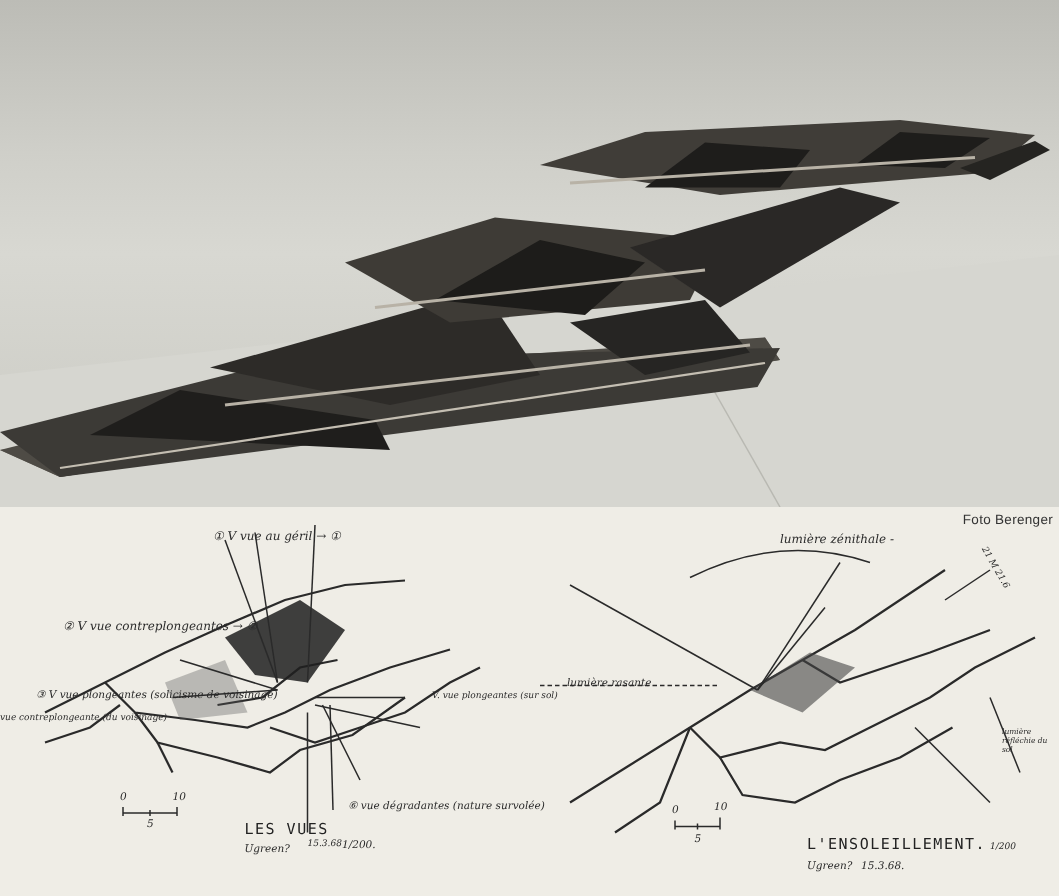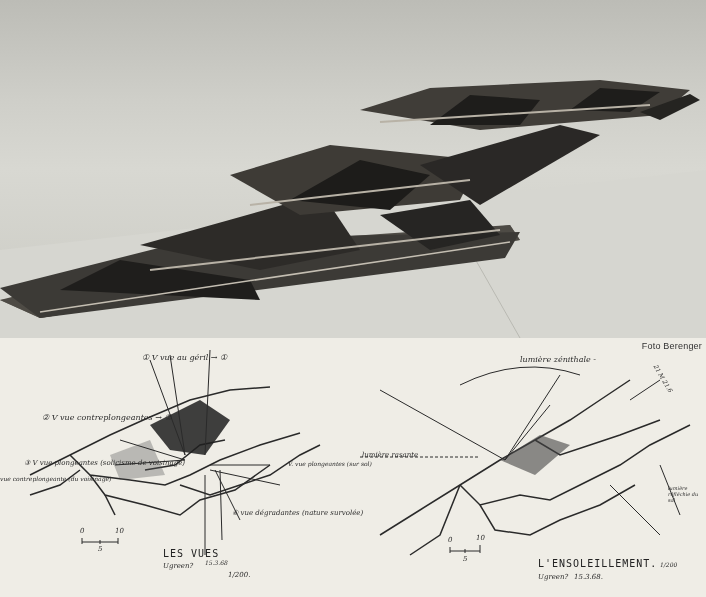--- a/index.html
+++ b/index.html
@@ -77,28 +77,28 @@
       <line x1="82" y1="193" x2="82" y2="199"></line>
       <line x1="118" y1="193" x2="118" y2="199"></line>
       <line x1="100" y1="195" x2="100" y2="199"></line>
     </g>
   </svg>
   <span class="hand" style="left:112px;top:8px;font-size:8px;margin-left:30px;">① V vue au géril → ①</span>
   <span class="hand" style="left:42px;top:68px;font-size:8px;">② V vue contreplongeantes → ②</span>
   <span class="hand" style="left:24px;top:114px;font-size:7px;">③ V vue plongeantes (solicisme de voisinage)</span>
   <span class="hand" style="left:0;top:130px;font-size:6px;">vue contreplongeante (du voisinage)</span>
   <span class="hand" style="left:288px;top:115px;font-size:6px;">V. vue plongeantes (sur sol)</span>
-  <span class="hand" style="left:232px;top:164px;font-size:7px;">⑥ vue dégradantes (nature survolée)</span>
+  <span class="hand" style="left:232px;top:188px;font-size:7px;">⑥ vue dégradantes (nature survolée)</span>
   <span class="hand" style="left:80px;top:182px;font-size:7px;">0</span>
   <span class="hand" style="left:115px;top:182px;font-size:7px;">10</span>
   <span class="hand" style="left:98px;top:200px;font-size:7px;">5</span>
   <span class="title" style="left:163px;top:203px;font-size:10px;">LES VUES</span>
   <span class="hand" style="left:163px;top:217px;font-size:7px;">Ugreen?</span>
   <span class="hand" style="left:205px;top:214px;font-size:6px;">15.3.68</span>
-  <span class="hand" style="left:228px;top:226px;font-size:7px;text-align:center;">1/200.</span>
+  <span class="hand" style="left:228px;top:214px;font-size:7px;text-align:center;">1/200.</span>
 </div>
 
 <div class="sketch" style="left:360px;top:345px;width:346px;height:252px;">
   <svg width="346" height="252" viewBox="0 0 346 252">
     <g fill="none" stroke="#2a2a2a" stroke-width="1.5">
       <polyline points="20,190 60,165 100,140 140,115 175,95 210,75 240,55 270,35"></polyline>
       <polyline points="100,140 120,160 160,150 190,155 220,140 260,120 290,100 330,80"></polyline>
       <polyline points="120,160 135,185 170,190 200,175 240,160 275,140"></polyline>
       <polyline points="50,210 80,190 100,140"></polyline>
       <polyline points="175,95 200,110 230,100 260,90 300,75"></polyline>
@@ -116,21 +116,21 @@
     </g>
 
     <g stroke="#2a2a2a" stroke-width="1">
       <line x1="90" y1="206" x2="120" y2="206"></line>
       <line x1="90" y1="202" x2="90" y2="208"></line>
       <line x1="120" y1="200" x2="120" y2="208"></line>
       <line x1="105" y1="204" x2="105" y2="208"></line>
     </g>
   </svg>
   <span class="hand" style="left:160px;top:10px;font-size:8px;font-style:italic;">lumière zénithale -</span>
-  <span class="hand" style="left:2px;top:106px;font-size:7px;">lumière rasante</span>
+  <span class="hand" style="left:18px;top:106px;font-size:7px;">lumière rasante</span>
   <span class="hand" style="left:308px;top:140px;font-size:5px;white-space:normal;width:36px;">lumière réfléchie du sol</span>
   <span class="hand" style="left:288px;top:30px;font-size:6px;transform:rotate(60deg);">21 M 21.6</span>
   <span class="hand" style="left:88px;top:191px;font-size:7px;">0</span>
   <span class="hand" style="left:116px;top:189px;font-size:7px;">10</span>
   <span class="hand" style="left:103px;top:210px;font-size:7px;">5</span>
   <span class="title" style="left:178px;top:213px;font-size:10px;">L'ENSOLEILLEMENT.</span>
   <span class="hand" style="left:178px;top:228px;font-size:7px;">Ugreen?</span>
   <span class="hand" style="left:214px;top:228px;font-size:7px;">15.3.68.</span>
   <span class="hand" style="left:300px;top:216px;font-size:6px;">1/200</span>
 </div>

